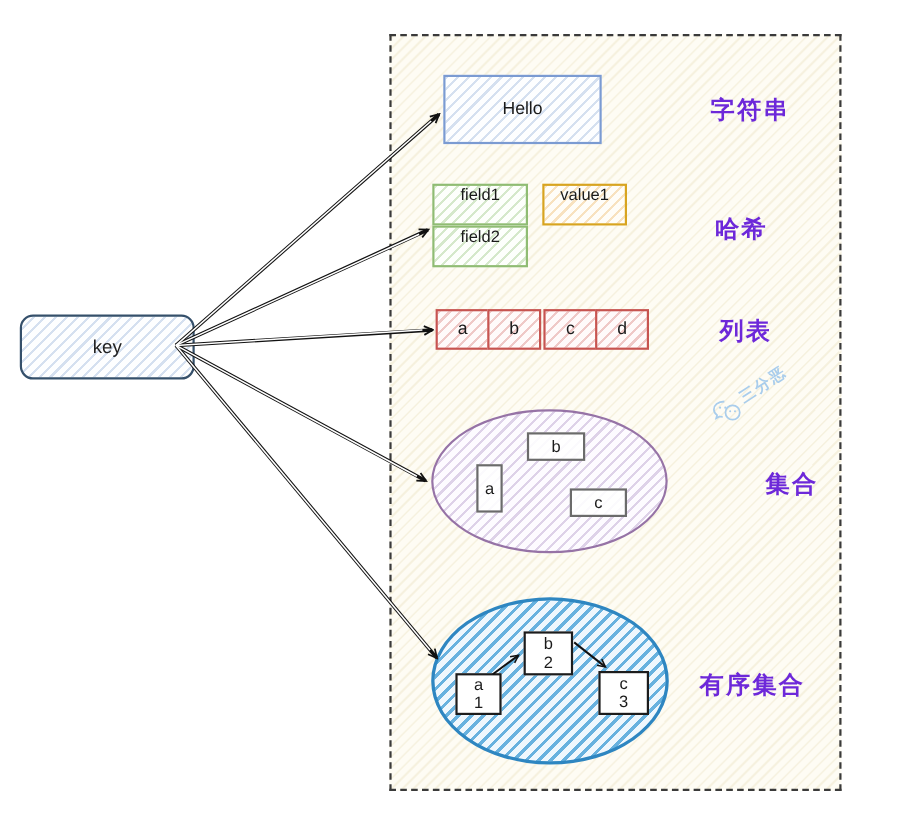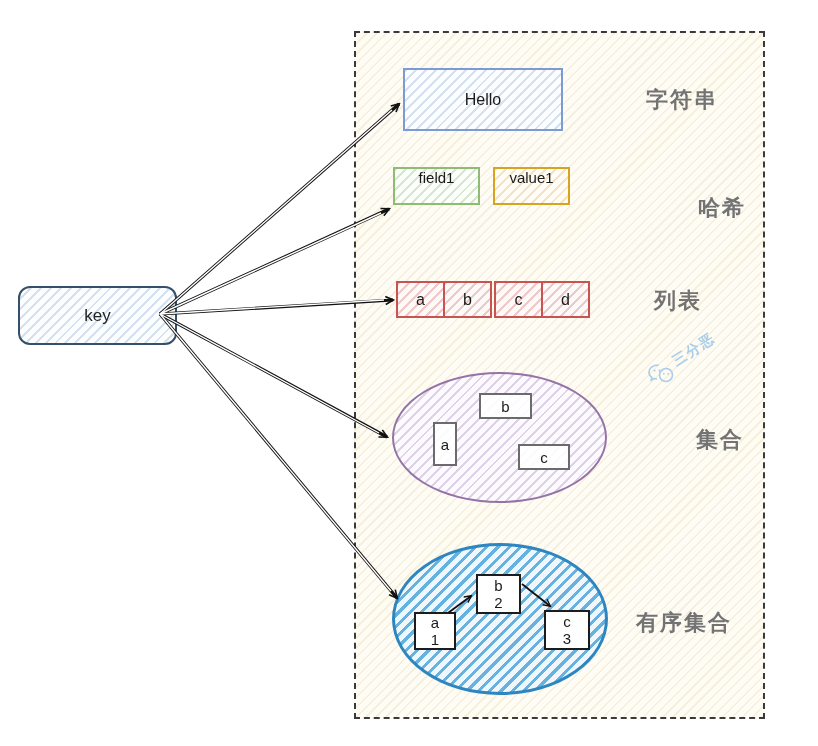--- a/index.html
+++ b/index.html
@@ -16,21 +16,21 @@
   .hatch-purple{background:#fdfbff repeating-linear-gradient(135deg, rgba(150,115,180,0.30) 0 2px, rgba(0,0,0,0) 2px 7px);}
   .hatch-bluestrong{background:#eef7fd repeating-linear-gradient(135deg, rgba(70,160,215,0.80) 0 3px, rgba(255,255,255,0.05) 3px 8px);}
 
   
   .panel{position:absolute;left:354px;top:31px;width:407px;height:684px;border:2px dashed #3a3a3a;}
 
   
   .sbox{position:absolute;display:flex;align-items:center;justify-content:center;box-sizing:border-box;}
 
   .key-box{left:18px;top:286px;width:159px;height:59px;border:2.5px solid #35506b;border-radius:12px;font-size:17px;color:#222;}
-  .hello-box{left:403px;top:68px;width:160px;height:63px;border:2px solid #7b9bd2;font-size:16px;}
+  .hello-box{left:403px;top:68px;width:144px;height:63px;border:2px solid #7b9bd2;font-size:16px;}
 
   
   .hash-table{position:absolute;left:393px;top:167px;display:grid;grid-template-columns:87px 90px;grid-auto-rows:38px;}
   .hash-cell{display:flex;align-items:flex-start;justify-content:center;box-sizing:border-box;font-size:15px;}
   .hash-field{border:2px solid #8fbc73;}
   .hash-value{border:2px solid #d8a420;margin-left:13px;}
 
   
   .list-row{position:absolute;left:396px;top:281px;display:flex;}
   .list-cell{width:49px;height:37px;display:flex;align-items:center;justify-content:center;box-sizing:border-box;border:2px solid #c75450;font-size:16px;}
@@ -46,23 +46,23 @@
   .set-a{left:433px;top:422px;width:24px;height:44px;}
   .set-b{left:479px;top:393px;width:53px;height:26px;}
   .set-c{left:518px;top:444px;width:52px;height:26px;}
 
   .zset-node{border:2px solid #1c1c1c;background:#ffffff;font-size:15px;line-height:17px;flex-direction:column;text-align:center;}
   .zset-a{left:414px;top:612px;width:42px;height:38px;}
   .zset-b{left:476px;top:574px;width:45px;height:40px;}
   .zset-c{left:544px;top:610px;width:46px;height:40px;}
 
   
-  .type-label{position:absolute;font-family:"DejaVu Serif","Liberation Serif",serif;font-weight:bold;font-size:22px;color:#737373;letter-spacing:2px;white-space:nowrap;}
+  .type-label{position:absolute;font-family:"DejaVu Serif","Liberation Serif",serif;font-weight:bold;font-size:22px;color:#6d28d9;letter-spacing:2px;white-space:nowrap;}
   .lbl-string{left:646px;top:85px;}
-  .lbl-hash{left:650px;top:193px;margin-left:48px;}
+  .lbl-hash{left:650px;top:193px;}
   .lbl-list{left:654px;top:286px;}
   .lbl-set{left:696px;top:425px;}
   .lbl-zset{left:636px;top:608px;font-family:Liberation Serif, serif;}
 
   
   .watermark{position:absolute;left:644px;top:338px;width:130px;height:60px;color:#a9cdec;}
   .wm-icon{position:absolute;left:2px;top:24px;}
   .wm-text{position:absolute;left:30px;top:16px;font-size:14px;font-weight:bold;letter-spacing:2px;transform:rotate(-33deg);transform-origin:left center;white-space:nowrap;}
 
   svg.overlay{position:absolute;left:0;top:0;pointer-events:none;}
@@ -82,20 +82,23 @@
     <span>Hello</span>
   </div>
   <div class="type-label lbl-string">字符串</div>
 
   <div class="hash-table">
     <div class="hash-cell hash-field hatch-green">
         <span>field1</span>
       </div>
     <div class="hash-cell hash-value hatch-orange">
         <span>value1</span>
+      </div>
+    <div class="hash-cell hash-field hatch-green">
+        <span>field2</span>
       </div>
   </div>
   <div class="type-label lbl-hash">哈希</div>
 
   <div class="list-row">
     <div class="list-cell hatch-red">
         <span>a</span>
       </div>
     <div class="list-cell hatch-red">
         <span>b</span>

